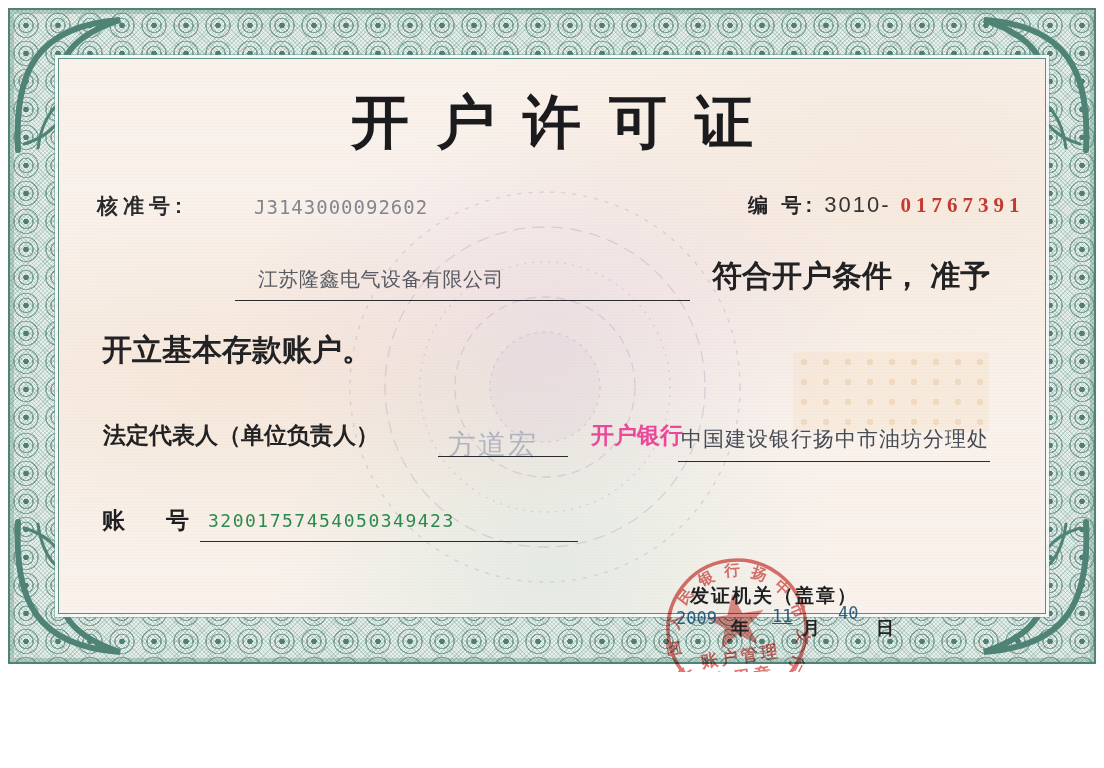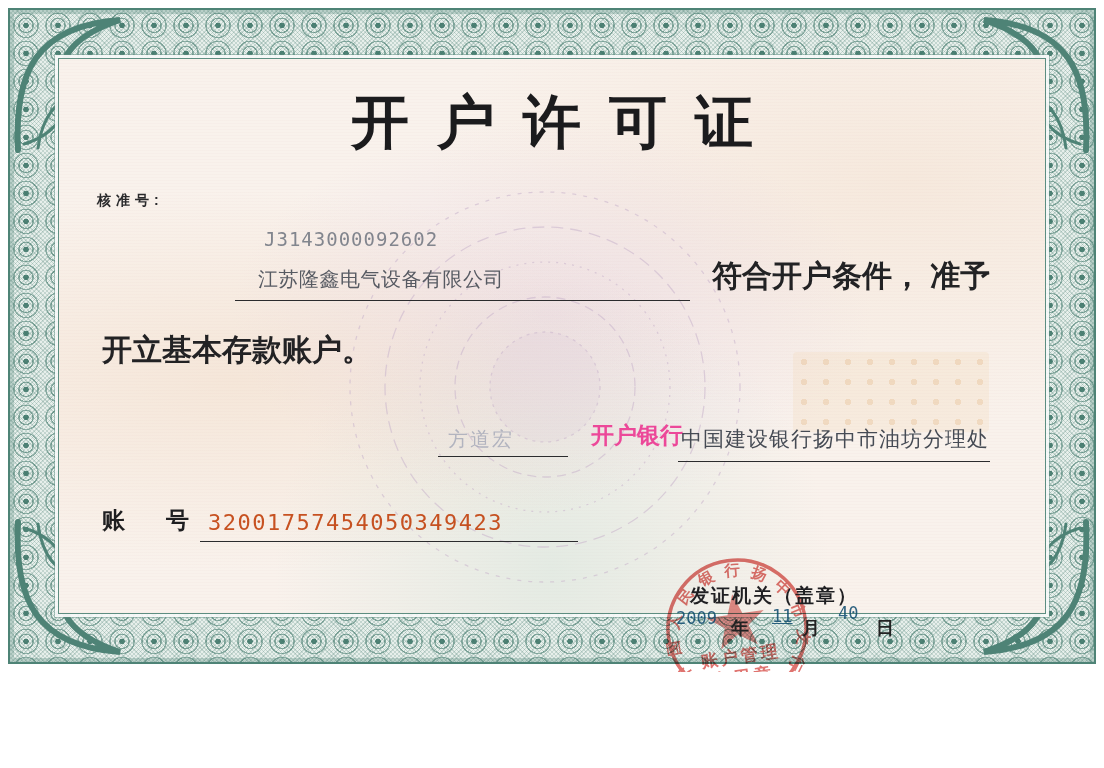--- a/index.html
+++ b/index.html
@@ -51,46 +51,46 @@
     background-size:22px 20px;opacity:.6;pointer-events:none;
   }
   
   .abs{position:absolute;white-space:nowrap;}
   .title{
     left:0;right:0;top:84px;text-align:center;
     font-family:"Liberation Serif",serif;font-weight:700;font-size:58px;
     letter-spacing:28px;padding-left:28px;color:#1b1b1d;
   }
   .lbl{font-weight:700;color:#232325;}
-  .approval-row{left:97px;top:192px;font-size:14px;letter-spacing:5px;color:#2a2a2c;}
+  .approval-row{left:97px;top:192px;font-size:21px;letter-spacing:5px;color:#2a2a2c;}
   .approval-val{
-    position:absolute;left:264px;top:196px;font-family:"DejaVu Sans Mono",monospace;
-    font-size:19px;letter-spacing:1px;color:#767b85;opacity:.9;margin-top:32px;
+    position:absolute;left:254px;top:196px;font-family:"DejaVu Sans Mono",monospace;
+    font-size:19px;letter-spacing:1px;color:#767b85;opacity:.9;
   }
   .serial-row{left:748px;top:192px;font-size:20px;letter-spacing:4px;color:#2a2a2c;}
   .serial-prefix{font-family:"Liberation Sans",sans-serif;font-size:22px;letter-spacing:2px;color:#333;margin-left:8px;}
   .serial-num{
     font-family:"Liberation Serif",serif;font-weight:700;font-size:21px;
     letter-spacing:5px;color:#c23b33;margin-left:10px;
   }
   .big{font-size:30px;font-weight:700;color:#222224;}
   .reviewed{left:146px;top:256px;}
   .company{
     left:258px;top:266px;font-family:"Liberation Serif",serif;font-size:20px;
     letter-spacing:0.5px;color:#4a4f58;opacity:.92;
   }
   .cond{left:712px;top:256px;}
   .line2{left:102px;top:330px;}
   .legal-label{left:103px;top:420px;font-size:23px;font-weight:700;color:#222224;}
-  .legal-name{left:448px;top:426px;font-size:20px;font-family:"Liberation Serif",serif;color:#a4a8b8;opacity:.8;letter-spacing:2px;}
+  .legal-name{left:448px;top:426px;font-size:28px;font-family:"Liberation Serif",serif;color:#a4a8b8;opacity:.8;letter-spacing:2px;}
   .bank-label{left:591px;top:420px;font-size:23px;font-weight:700;color:#ec4899;}
   .bank-val{left:681px;top:425px;font-family:"Liberation Serif",serif;font-size:21px;letter-spacing:1px;color:#3d434d;opacity:.95;}
   .acct-ch1{left:102px;top:505px;font-size:23px;font-weight:700;}
   .acct-ch2{left:166px;top:505px;font-size:23px;font-weight:700;}
-  .acct-val{left:208px;top:510px;font-family:"DejaVu Sans Mono",monospace;font-size:22px;letter-spacing:1.5px;color:#c2410c;opacity:.9;}
+  .acct-val{left:208px;top:510px;font-family:"DejaVu Sans Mono",monospace;font-size:18px;letter-spacing:1.5px;color:#15803d;opacity:.9;}
   .uline{position:absolute;height:1px;background:#2b2b2d;}
   .ul1{left:235px;top:300px;width:455px;}
   .ul2{left:438px;top:456px;width:130px;}
   .ul3{left:678px;top:461px;width:312px;}
   .ul4{left:200px;top:541px;width:378px;}
   .issuer-label{left:690px;top:583px;font-size:19px;font-weight:600;color:#1f1f22;letter-spacing:2px;text-align:center;}
   .d-num{position:absolute;font-family:"DejaVu Sans Mono",monospace;font-size:17px;color:#0c4a6e;opacity:.85;}
   .d-unit{position:absolute;font-size:18px;font-weight:600;color:#222;}
   .dy{left:676px;top:608px;} .dyu{left:731px;top:616px;}
   .dm{left:772px;top:606px;text-decoration:underline;} .dmu{left:802px;top:616px;}
@@ -153,26 +153,28 @@
       <circle cx="215" cy="215" r="195" stroke-dasharray="4 7"></circle>
     </g>
   </svg>
   <div class="orange-band"></div>
 
   <div class="abs title">开户许可证</div>
 
   <div class="abs approval-row lbl">核准号:</div>
   <div class="abs approval-val">J3143000092602</div>
 
+  <div class="abs serial-row"><span class="lbl">编 号:</span><span class="serial-prefix">3010-</span><span class="serial-num">01767391</span></div>
 
   <div class="abs company">江苏隆鑫电气设备有限公司</div>
   <div class="uline ul1"></div>
   <div class="abs big cond">符合开户条件， 准予</div>
   <div class="abs big line2">开立基本存款账户。</div>
 
+  <div class="abs legal-label">法定代表人（单位负责人）</div>
   <div class="abs legal-name">方道宏</div>
   <div class="uline ul2"></div>
 
   <div class="abs bank-label">开户银行</div>
   <div class="abs bank-val">中国建设银行扬中市油坊分理处</div>
   <div class="uline ul3"></div>
 
   <div class="abs acct-ch1">账</div>
   <div class="abs acct-ch2">号</div>
   <div class="abs acct-val">32001757454050349423</div>

